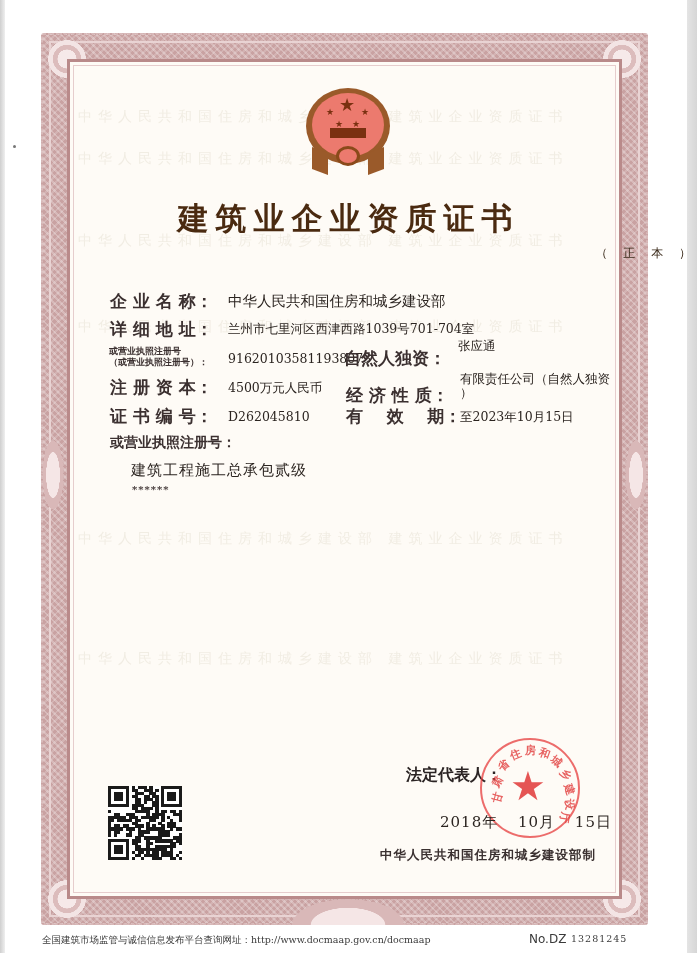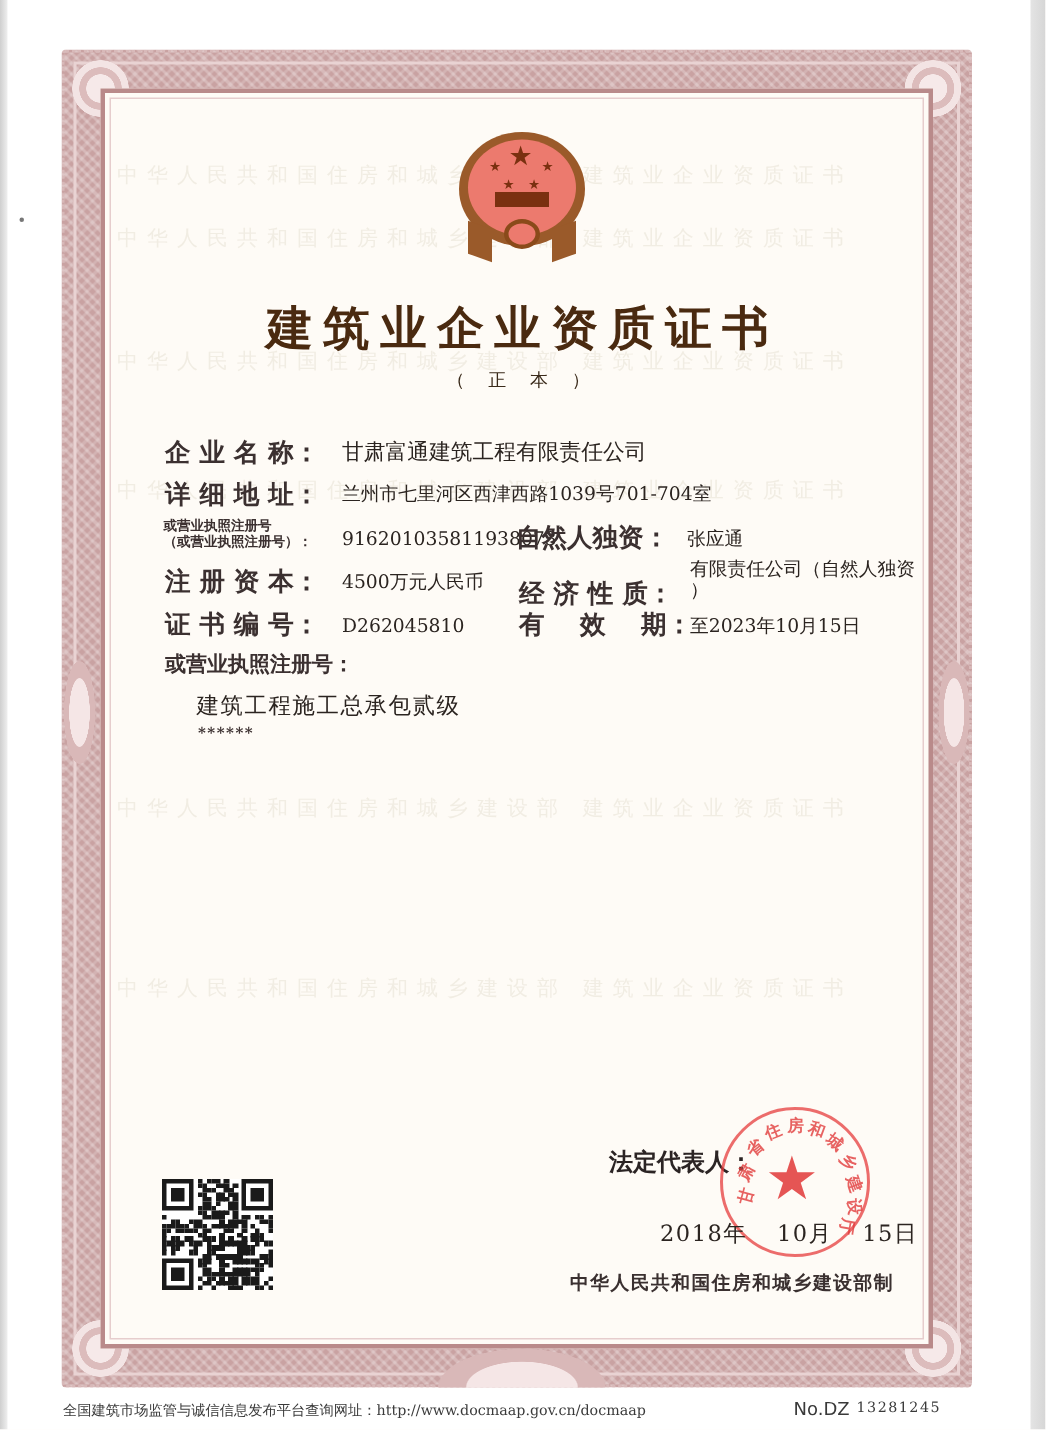--- a/index.html
+++ b/index.html
@@ -54,21 +54,21 @@
     .emblem .disk { position: absolute; left: 6px; top: 5px; width: 72px; height: 64px; border-radius: 50%; background: #ec7a6e; }
     .emblem .star-big { position: absolute; left: 33px; top: 8px; color: #7a3010; font-size: 18px; line-height: 18px; }
     .emblem .star-s { position: absolute; color: #7a3010; font-size: 9px; line-height: 9px; }
     .emblem .gate { position: absolute; left: 24px; top: 40px; width: 36px; height: 10px; background: #7a3010; }
     .emblem .gear { position: absolute; left: 30px; top: 58px; width: 24px; height: 20px; border-radius: 50%; border: 3px solid #8a4a1a; background: #ec7a6e; }
     .emblem .ribbon-l { position: absolute; left: 6px; top: 62px; width: 16px; height: 22px; background: #9a5a2a; transform: skewY(20deg); }
     .emblem .ribbon-r { position: absolute; right: 6px; top: 62px; width: 16px; height: 22px; background: #9a5a2a; transform: skewY(-20deg); }
 
     .title { position: absolute; left: 0; width: 697px; top: 198px; text-align: center;
       font-family: "DejaVu Sans", "Liberation Sans", sans-serif; font-weight: bold; font-size: 31px; letter-spacing: 7px; color: #4a2a10; }
-    .subtitle { position: absolute; left: 0; width: 697px; top: 245px; text-align: center;
+    .subtitle { position: absolute; left: 0; width: 697px; top: 245px; text-align: right;
       font-family: "DejaVu Sans", sans-serif; font-size: 12px; letter-spacing: 6px; color: #3a2a1a; }
 
     .lbl { position: absolute; font-family: "DejaVu Sans", "Liberation Sans", sans-serif; font-weight: bold; color: #3b3030; font-size: 17px; white-space: nowrap; }
     .val { position: absolute; color: #2b2420; font-size: 12.5px; white-space: nowrap; }
     .lbl-small { position: absolute; font-family: "DejaVu Sans", sans-serif; font-weight: bold; color: #3b3030; font-size: 9px; line-height: 11px; white-space: nowrap; }
 
     .qualification { position: absolute; left: 131px; top: 461px; color: #2b2420; font-size: 15px; letter-spacing: 1px; }
     .stars { position: absolute; left: 132px; top: 484px; color: #3b3030; font-size: 10px; letter-spacing: 1px; font-weight: bold; }
 
     .qr { position: absolute; left: 108px; top: 786px; width: 74px; height: 74px; background: #ffffff; }
@@ -125,33 +125,33 @@
   <div class="gate"></div>
   <div class="ribbon-l"></div>
   <div class="ribbon-r"></div>
   <div class="gear"></div>
 </div>
 
 <div class="title">建筑业企业资质证书</div>
 <div class="subtitle">（ 正 本 ）</div>
 
 <div class="lbl" style="left:110px;top:290px;">企 业 名 称：</div>
-<div class="val" style="left:228px;top:292px;font-size:14.5px;">甘肃富通建筑工程有限责任公司</div>
+<div class="val" style="left:228px;top:292px;font-size:14.5px;">中华人民共和国住房和城乡建设部</div>
 
 <div class="lbl" style="left:110px;top:318px;">详 细 地 址：</div>
 <div class="val" style="left:228px;top:321px;">兰州市七里河区西津西路1039号701-704室</div>
 
 <div class="lbl-small" style="left:109px;top:346px;">
   <div>或营业执照注册号</div>
   <div>（或营业执照注册号）：</div>
 </div>
 <div class="val" style="left:228px;top:351px;">916201035811938073</div>
 
 <div class="lbl" style="left:344px;top:347px;">自然人独资：</div>
-<div class="val" style="left:458px;top:351px;">张应通</div>
+<div class="val" style="left:458px;top:338px;">张应通</div>
 
 <div class="lbl" style="left:110px;top:376px;">注 册 资 本：</div>
 <div class="val" style="left:228px;top:380px;">4500万元人民币</div>
 
 <div class="lbl" style="left:346px;top:384px;">经 济 性 质：</div>
 <div class="val" style="left:460px;top:372px;line-height:14px;">
   <div>有限责任公司（自然人独资</div>
   <div>）</div>
 </div>
 

